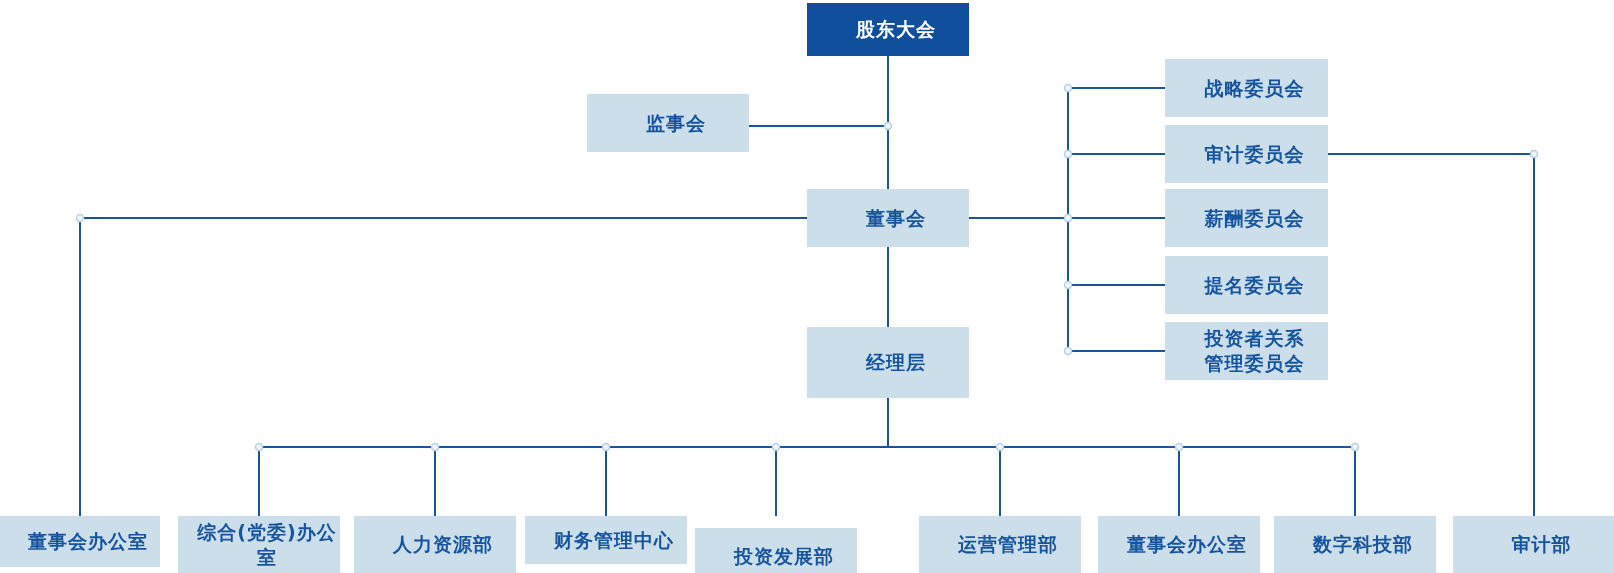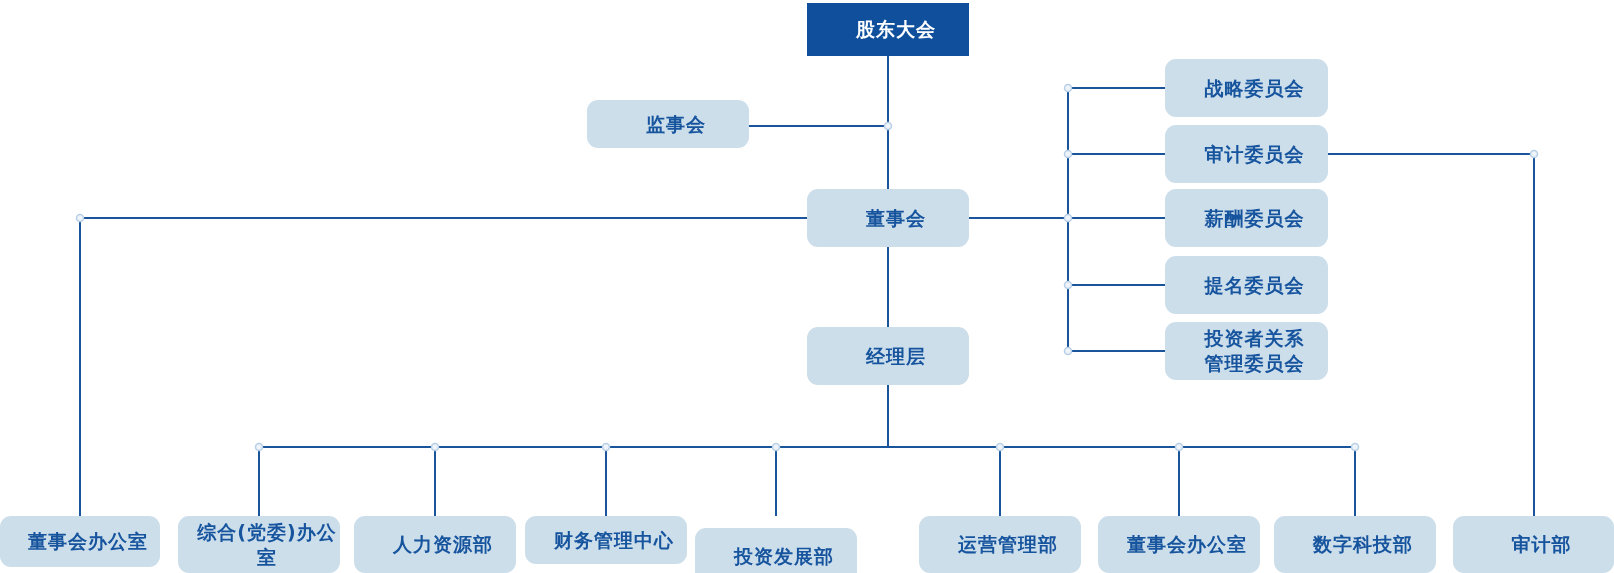--- a/index.html
+++ b/index.html
@@ -44,21 +44,20 @@
   }
   .org-box .lbl { white-space: pre-line; line-height: 1.3; }
 
   .org-box.dark {
     background: #0f4f9c;
     color: #ffffff;
   }
   .org-box.light {
     background: #cddeeb;
     color: #16549e;
-    border-radius: 11px;
   }
 </style>
 </head>
 <body>
 
 <div id="canvas">
 
   <svg class="connector-layer" viewBox="0 0 1614 573">
 
     <line x1="888" y1="56" x2="888" y2="189"></line>
@@ -103,29 +102,29 @@
     <circle cx="776" cy="447" r="3.5"></circle>
     <circle cx="1000" cy="447" r="3.5"></circle>
     <circle cx="1179" cy="447" r="3.5"></circle>
     <circle cx="1355" cy="447" r="3.5"></circle>
   </svg>
 
   <div class="org-box dark" style="left:807px; top:3px;   width:162px; height:53px;">
     <span class="lbl">股东大会</span>
   </div>
 
-  <div class="org-box light" style="left:587px; top:100px;  width:162px; height:48px;text-align:right;">
+  <div class="org-box light" style="left:587px; top:94px;  width:162px; height:58px;text-align:right;">
     <span class="lbl">监事会</span>
   </div>
 
   <div class="org-box light" style="left:807px; top:189px; width:162px; height:58px;">
     <span class="lbl">董事会</span>
   </div>
 
-  <div class="org-box light" style="left:807px; top:327px; width:162px; height:58px;">
+  <div class="org-box light" style="left:807px; top:327px; width:162px; height:71px;">
     <span class="lbl">经理层</span>
   </div>
 
   <div class="org-box light" style="left:1165px; top:59px;  width:163px; height:58px;">
     <span class="lbl">战略委员会</span>
   </div>
   <div class="org-box light" style="left:1165px; top:125px; width:163px; height:58px;text-align:right;">
     <span class="lbl">审计委员会</span>
   </div>
   <div class="org-box light" style="left:1165px; top:189px; width:163px; height:58px;">

